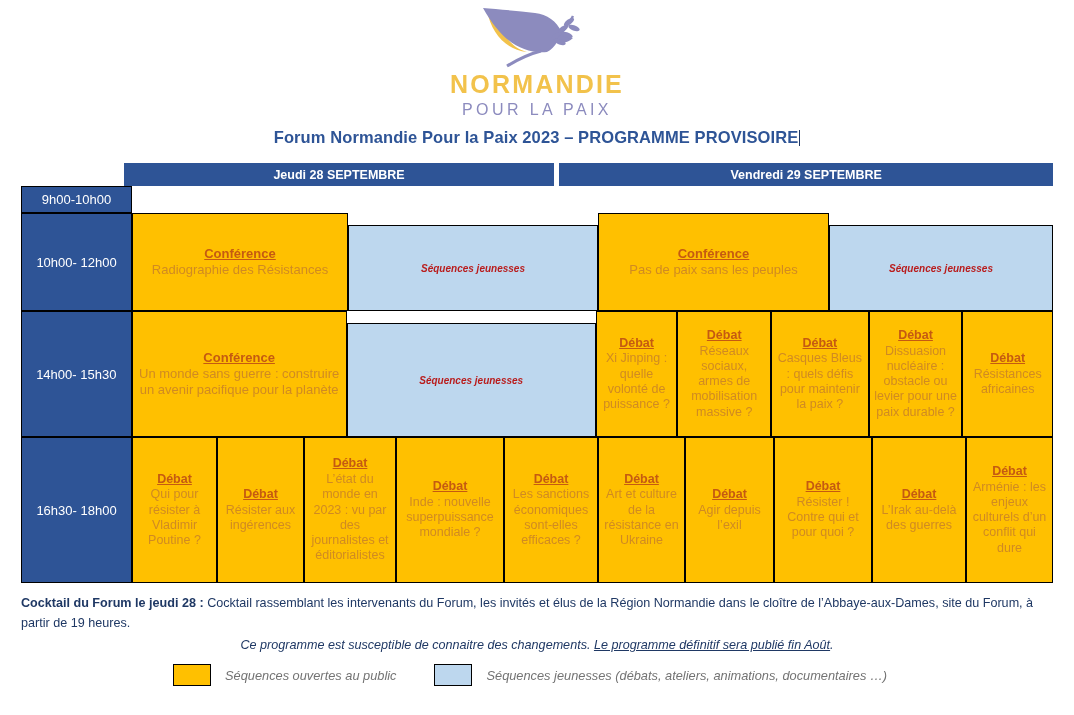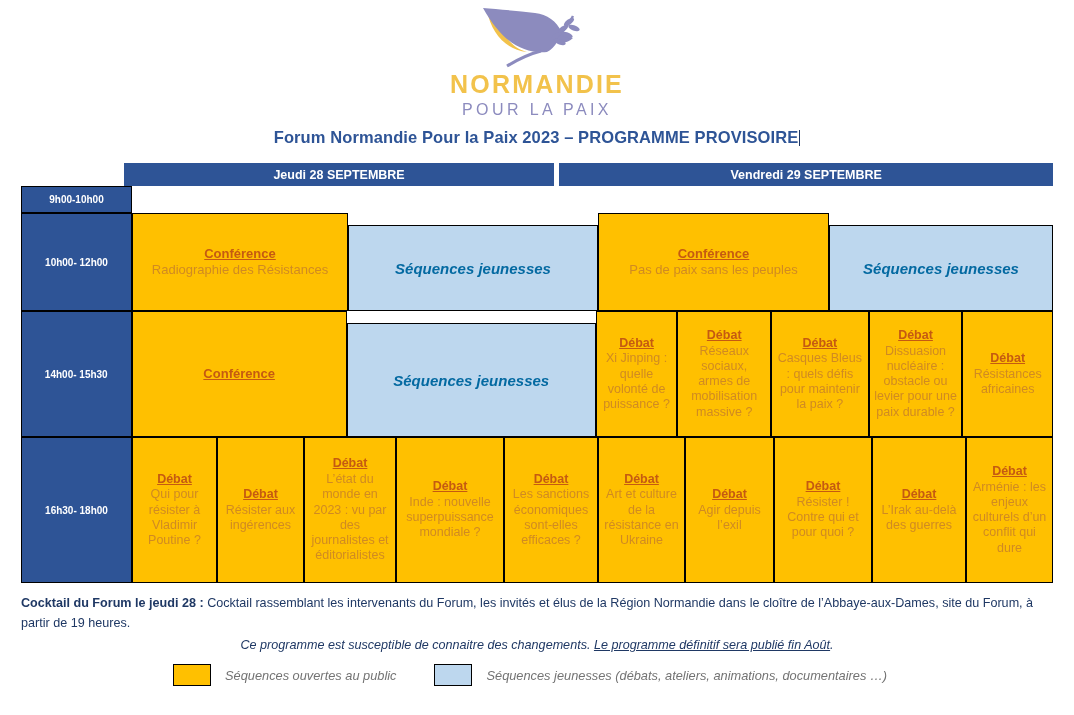--- a/index.html
+++ b/index.html
@@ -49,35 +49,35 @@
     overflow:hidden;
   }
   .hdr-blank{width:111px;background:#ffffff;border:none;}
   .hdr-day{
     background:#2E5496;color:#ffffff;font-weight:bold;font-size:12.5px;
     height:23px;border:1px solid #2E5496;
   }
   .hdr-gap{width:6px;background:#ffffff;}
   .timecell{
     width:111px;background:#2E5496;color:#ffffff;
-    font-weight:bold;font-size:10px;
+    font-weight:normal;font-size:13px;
     border:1px solid #000000;
   }
   .white-cell{
     background:#ffffff;color:#1F3864;
     font-style:italic;font-size:12.5px;
     border:1px solid #000000;
   }
   .orange{
     background:#FFC000;border:1px solid #000000;
     flex-direction:column;padding:16px 4px;
   }
   .blue{
     background:#BDD7EE;border:1px solid #000000;
-    color:#0369a1;font-style:italic;font-weight:bold;font-size:15px;margin-top:12px;
+    color:#b91c1c;font-style:italic;font-weight:bold;font-size:10px;margin-top:12px;
   }
   .lead{
     color:#C55A11;font-weight:bold;text-decoration:underline;
     font-size:13px;line-height:1.25;
   }
   .lead.small{font-size:12.5px;}
   .body-txt{
     color:#D08A22;font-size:13px;line-height:1.25;font-weight:normal;
   }
   .body-txt.small{font-size:12.5px;line-height:1.22;}
@@ -161,20 +161,21 @@
       <div class="lead">Conférence</div>
       <div class="body-txt">Pas de paix sans les peuples</div>
     </div>
     <div class="cell blue" style="width:224px">Séquences jeunesses</div>
   </div>
 
   <div class="row r-14">
     <div class="cell timecell">14h00- 15h30</div>
     <div class="cell orange" style="width:216px">
       <div class="lead">Conférence</div>
+      <div class="body-txt">Un monde sans guerre : construire un avenir pacifique pour la planète</div>
     </div>
     <div class="cell blue" style="width:250px">Séquences jeunesses</div>
     <div class="cell orange" style="width:82px">
       <div class="lead small">Débat</div>
       <div class="body-txt small">Xi Jinping : quelle volonté de puissance ?</div>
     </div>
     <div class="cell orange" style="width:94px">
       <div class="lead small">Débat</div>
       <div class="body-txt small">Réseaux sociaux, armes de mobilisation massive ?</div>
     </div>

